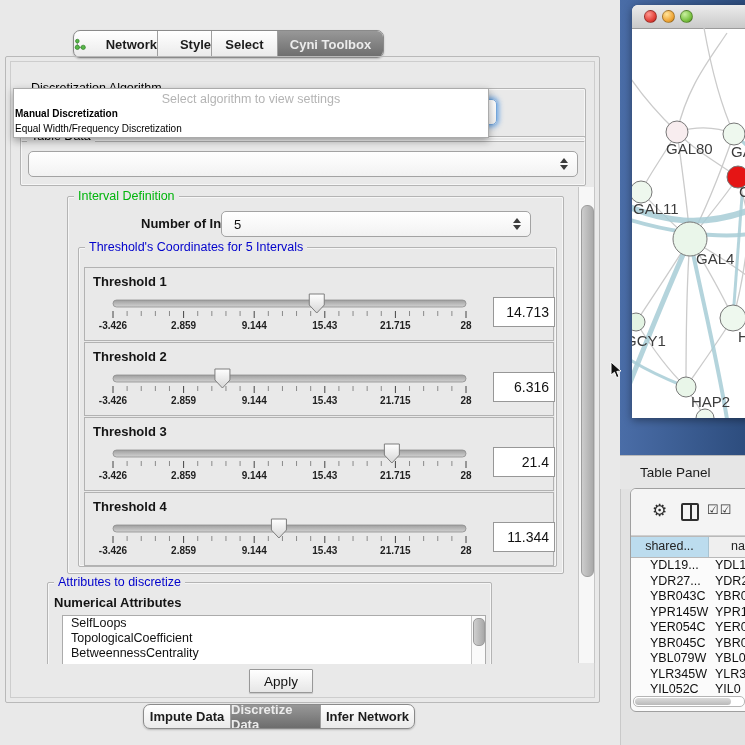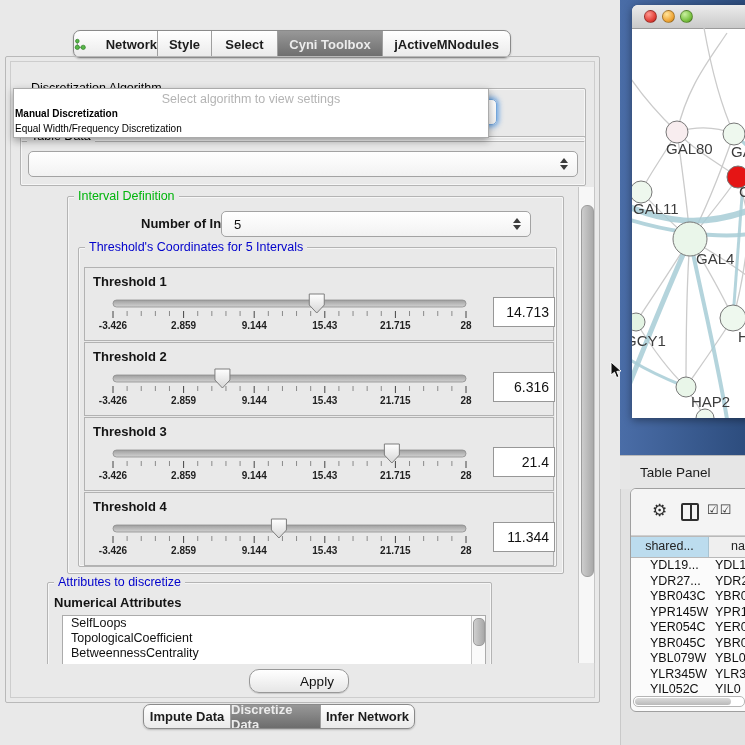--- a/index.html
+++ b/index.html
@@ -53,23 +53,23 @@
   .listbox{position:absolute;background:#fff;border:1px solid #ababab;}
   .list-item{font-size:12.5px;color:#111;padding-left:8px;height:15px;line-height:15px;white-space:nowrap;}
   .mini-scroll{position:absolute;top:0;right:0;width:13px;height:100%;border-left:1px solid #c6c6c6;background:#fafafa;}
   .mini-thumb{position:absolute;left:1px;top:2px;width:10px;height:26px;border-radius:5px;
               background:linear-gradient(90deg,#cfcfcf,#a8a8a8);border:1px solid #9b9b9b;}
 
   #main-scrollbar{left:578px;top:187px;width:15px;height:476px;background:#f7f7f7;border-left:1px solid #c6c6c6;border-right:1px solid #c6c6c6;}
   #main-thumb{position:absolute;left:1.5px;top:18px;width:11px;height:370px;border-radius:6px;
               background:linear-gradient(90deg,#cdcdcd,#a9a9a9);border:1px solid #9d9d9d;}
 
-  #apply-btn{left:249px;top:669px;width:62px;height:22px;border:1px solid #989898;border-radius:10px;
+  #apply-btn{left:249px;top:669px;width:62px;height:22px;border:1px solid #989898;border-radius:1px;
              background:linear-gradient(#ffffff,#e6e6e6);font-size:13.5px;color:#111;
-             display:flex;align-items:center;justify-content:center;box-shadow:0 1px 1px rgba(0,0,0,.15);padding-left:36px;}
+             display:flex;align-items:center;justify-content:center;box-shadow:0 1px 1px rgba(0,0,0,.15);}
 
   
   #net-frame{left:620px;top:0;width:125px;height:455px;background:linear-gradient(90deg,#4a6da7,#2d4d7e);}
   #net-window{left:632px;top:5px;width:120px;height:413px;background:#fff;border-radius:6px 0 0 0;
               box-shadow:0 2px 8px rgba(0,0,0,.4);overflow:hidden;}
   #net-titlebar{position:absolute;left:0;top:0;width:100%;height:23px;
                 background:linear-gradient(#ececec,#c9c9c9);border-bottom:1px solid #9b9b9b;}
   .light{position:absolute;top:5px;width:13px;height:13px;border-radius:50%;box-sizing:border-box;border:1px solid rgba(0,0,0,.3);}
   #light-red{left:12px;background:radial-gradient(circle at 35% 30%,#ff9890,#e3443c 60%,#b01f18);}
   #light-yellow{left:30px;background:radial-gradient(circle at 35% 30%,#ffe49a,#f0a83b 60%,#c07c10);}
@@ -109,31 +109,28 @@
         <div class="seg" style="width: 84px; gap: 20px;">
           <svg width="14" height="14" viewBox="0 0 14 14">
             <line x1="4" y1="4" x2="4" y2="11" stroke="#9e9e9e" stroke-width="1.4"></line>
             <line x1="4" y1="11" x2="10.5" y2="11" stroke="#9e9e9e" stroke-width="1.4"></line>
             <circle cx="4" cy="3.5" r="2.2" fill="#57b647" stroke="#2f7d27" stroke-width="0.8"></circle>
             <circle cx="4" cy="11" r="2.6" fill="#57b647" stroke="#2f7d27" stroke-width="0.8"></circle>
             <circle cx="11" cy="11" r="2.6" fill="#57b647" stroke="#2f7d27" stroke-width="0.8"></circle>
           </svg>
           <span>Network</span>
         </div>
-        <div class="seg" style="width: 54px;">
+        <div class="seg" style="width: 54px; justify-content: flex-end;">
           <span>Style</span>
         </div>
         <div class="seg" style="width: 66px;">
           <span>Select</span>
         </div>
         <div class="seg selected" style="width: 105px;">
           <span>Cyni Toolbox</span>
-        </div>
-        <div class="seg" style="width: 127px;">
-          <span>jActiveMNodules</span>
         </div>
       </div>
 
     <div id="outer-frame" class="abs"></div>
     <div id="inner-frame" class="abs"></div>
 
     <div class="fieldset" style="left:20px;top:88px;width:564px;height:52px;">
       <span class="legend">Discretization Algorithm</span>
     </div>
     <div class="combo abs" id="algo-combo" style="left:28px;top:99px;width:469px;height:26px;">

